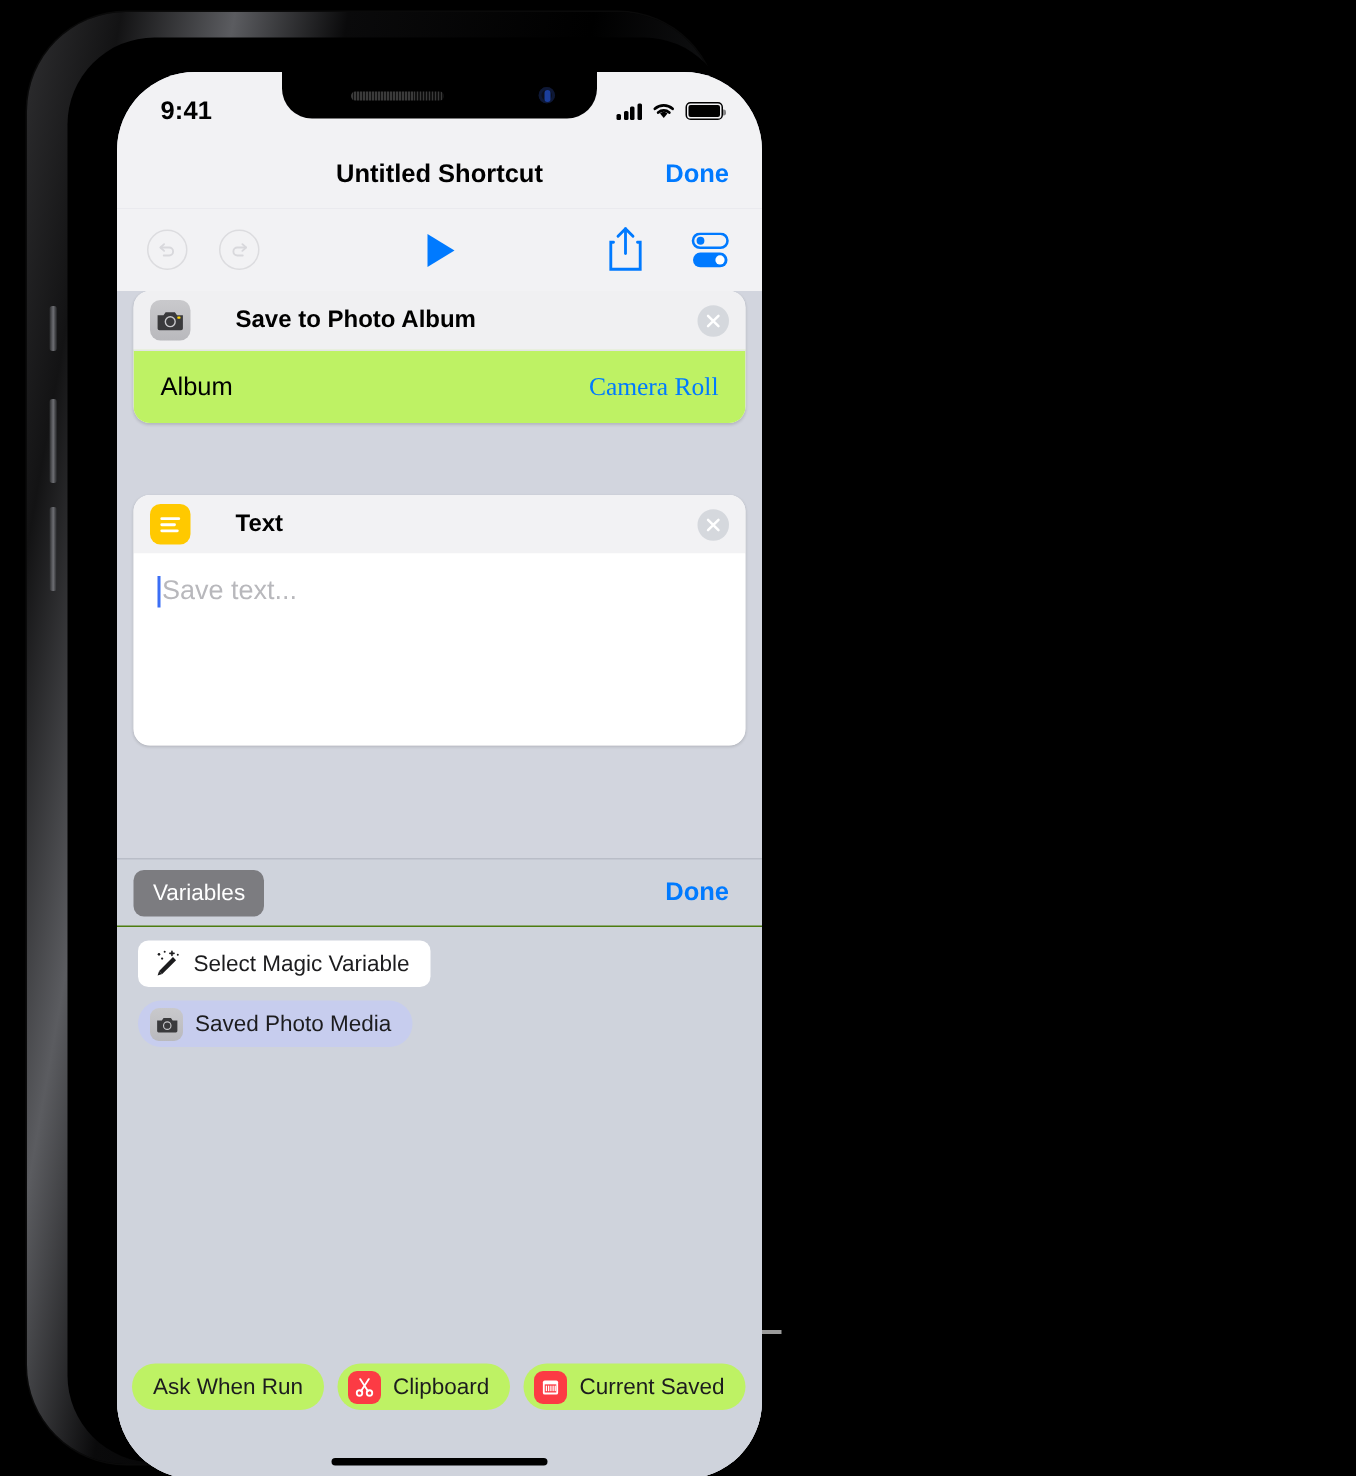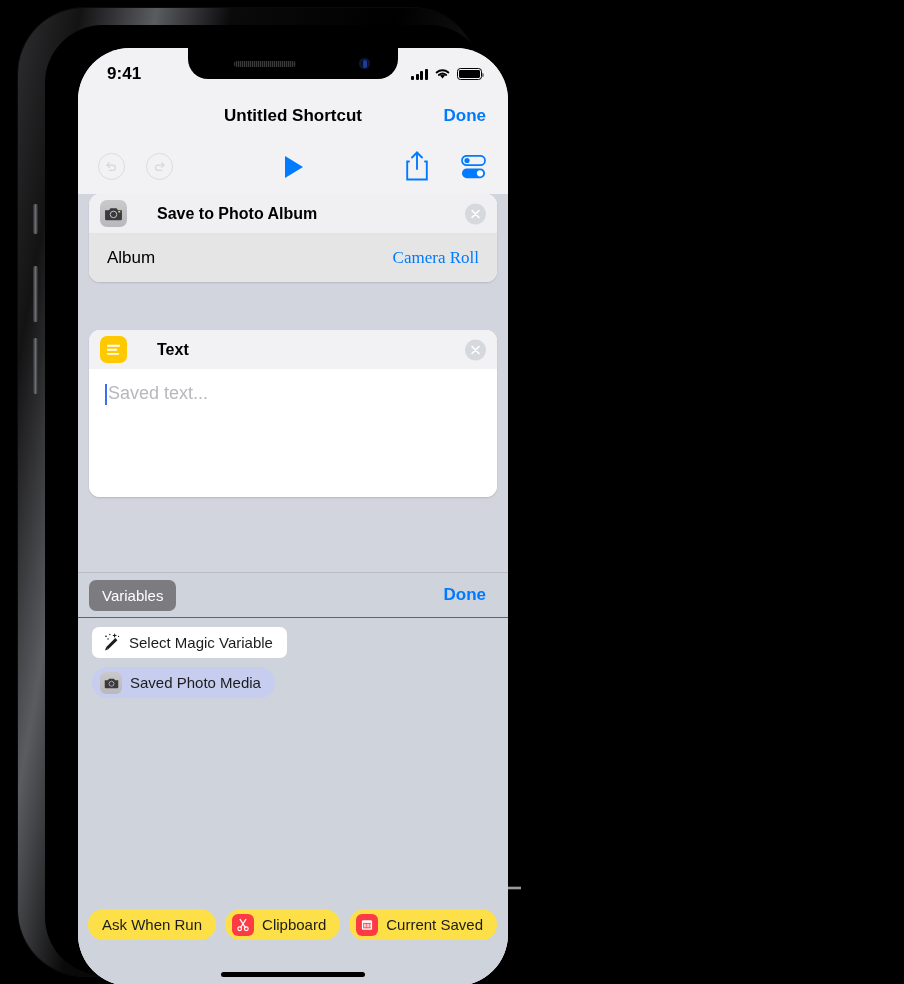--- a/index.html
+++ b/index.html
@@ -143,21 +143,21 @@
   .action-head.white-head { background:#f2f2f4; }
   .action-title { font-size: 16px; font-weight: 700; color: #000; margin-left: 10px; }
   .del-btn {
     position: absolute; right: 11px; top: 50%; transform: translateY(-50%);
     width: 21px; height: 21px; border-radius: 50%; background: #d5d8dd;
     display:flex; align-items:center; justify-content:center; cursor:pointer;
   }
   .del-btn svg { display:block; }
 
   .param-row {
-    height: 49px; background: #e5e5e5; display: flex; align-items: center;
+    height: 49px; background: #bef264; display: flex; align-items: center;
     justify-content: space-between; padding: 0 18px;
     border-top: 1px solid #e3e3e6;
   }
   .param-label { font-size: 17px; color: #000; }
   .param-value { font-size: 17px; color: #007aff; cursor: pointer; font-family: Liberation Serif, serif; }
 
   
   .icon-sq { width: 27px; height: 27px; border-radius: 7px; flex: 0 0 auto;
              display:flex; align-items:center; justify-content:center; }
   .icon-sq.cam { background: linear-gradient(180deg,#c9c9cc,#b9b9bd); }
@@ -193,21 +193,21 @@
   }
 
   .var-row { padding: 9px 0 0 14px; }
   .chip {
     display: inline-flex; align-items: center; gap: 8px;
     height: 31px; padding: 0 14px; border-radius: 16px; font-size: 15px;
     color: #1c1c1e; cursor: pointer; white-space: nowrap; justify-content: flex-end;
   }
   .chip.white { background: #fff; border-radius: 7px; padding-left: 10px; }
   .chip.lav { background: #c7cdee; padding-left: 8px; }
-  .chip.green { background: #fde047; }
+  .chip.green { background: #bef264; }
 
   #bottom-chips {
     position:absolute; left: 0; right: 0; bottom: 46px;
     display: flex; gap: 9px; padding-left: 10px; align-items:center;
   }
 
   #home-indicator {
     position:absolute; left: 50%; transform: translateX(-50%); bottom: 9px;
     width: 144px; height: 5px; border-radius: 3px; background: #000;
   }
@@ -321,21 +321,21 @@
             </div>
             <div class="action-title">Text</div>
             <div class="del-btn">
               <svg width="11" height="11" viewBox="0 0 12 12">
                 <path d="M2.2 2.2 L9.8 9.8 M9.8 2.2 L2.2 9.8" stroke="#fff" stroke-width="1.8" stroke-linecap="round"></path>
               </svg>
             </div>
           </div>
           <div id="text-field">
             <div id="text-caret"></div>
-            <div id="text-placeholder">Saved text...</div>
+            <div id="text-placeholder">Save text...</div>
           </div>
         </div>
 
         <div id="var-panel">
           <div id="var-toolbar">
             <div id="var-tab">Variables</div>
             <div id="var-done">Done</div>
           </div>
 
           <div class="var-row">

